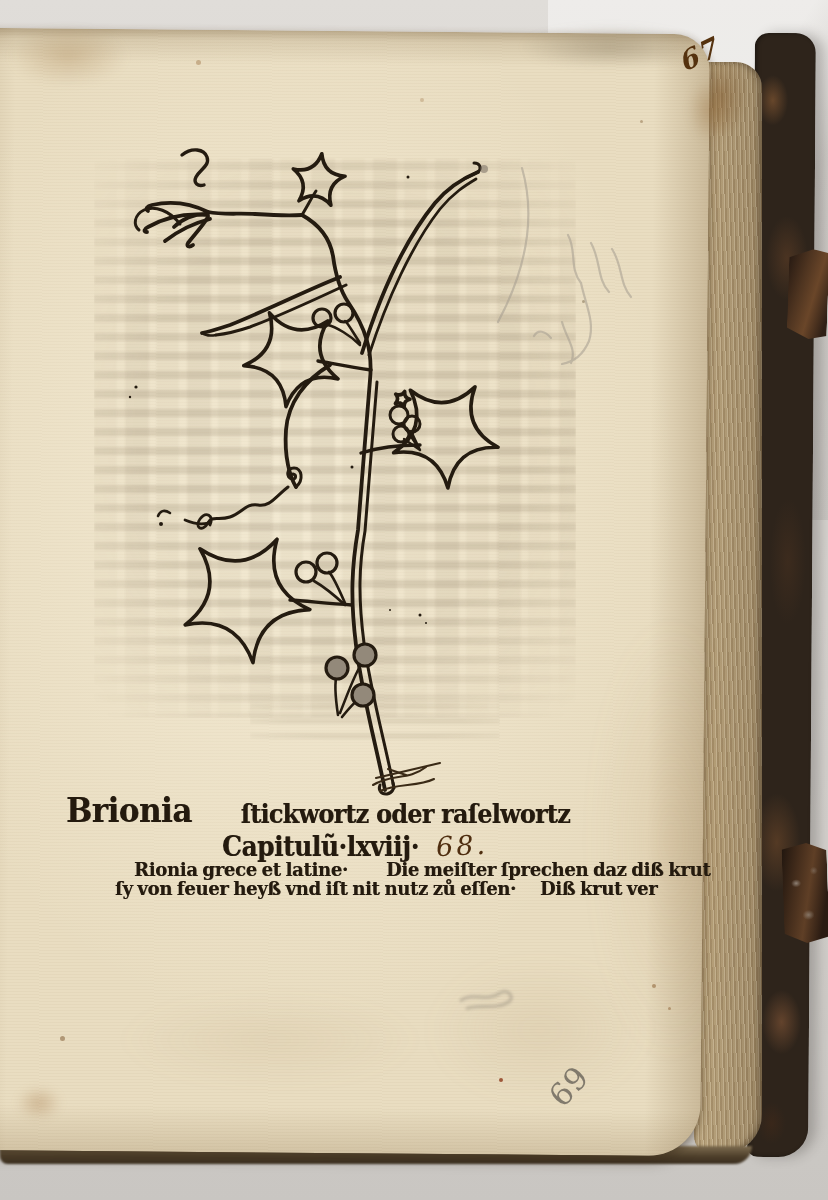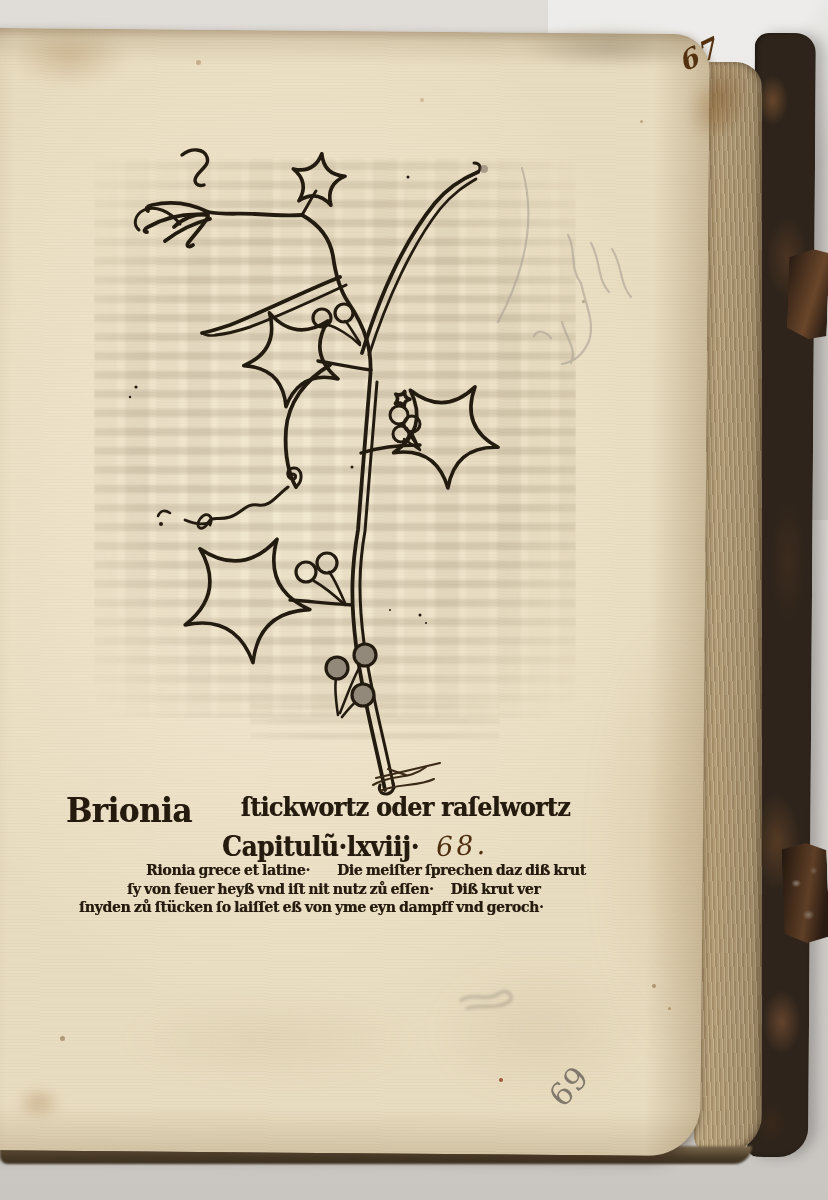--- a/index.html
+++ b/index.html
@@ -69,28 +69,28 @@
     mask-image:radial-gradient(70% 80% at 50% 50%,#000 50%,transparent 100%);}
   
   .folio-ink{position:absolute;left:680px;top:38px;font-style:italic;font-weight:700;
     font-size:27px;color:#55320f;transform:rotate(-26deg) skewX(-6deg);letter-spacing:2px;}
   .folio-pencil{position:absolute;left:548px;top:1068px;font-size:31px;
     color:rgba(110,104,94,.85);transform:rotate(-47deg);letter-spacing:1px;}
   
   .blackletter{font-family:"DejaVu Serif",serif;font-weight:700;color:#241a0e;
     text-shadow:.4px 0 0 rgba(36,26,14,.65);}
   .heading-row{position:absolute;left:60px;top:792px;width:514px;display:flex;
-    justify-content:space-between;align-items:flex-start;}
+    justify-content:space-between;align-items:flex-end;}
   .plant-name{font-size:31px;letter-spacing:-.5px;transform:scaleY(1.08);padding-left:6px;}
   .common-names{font-size:24px;letter-spacing:-.8px;transform:scaleY(1.1);padding-right:4px;}
   .chapter-row{position:absolute;left:222px;top:830px;}
   .chapter{display:inline-block;font-size:25px;letter-spacing:-.5px;transform:scaleY(1.08);}
   .chapter-hand{display:inline-block;font-style:italic;font-weight:400;font-size:27px;
     color:#4f2e10;margin-left:12px;transform:rotate(-3deg);letter-spacing:3px;}
-  .paragraph{position:absolute;left:76px;top:861px;width:520px;font-size:14px;
+  .paragraph{position:absolute;left:64px;top:861px;width:520px;font-size:18px;
     line-height:18.6px;letter-spacing:-.3px;word-spacing:-1.2px;}
   .paragraph .line{white-space:pre;}
   .l1{padding-left:70px}.l2{padding-left:51px}.l3{padding-left:73px}
   .l4{padding-left:2px}.l5{padding-left:3px}
   
   .woodcut{position:absolute;left:90px;top:135px;}
   .pencil-sketch{position:absolute;left:450px;top:150px;opacity:.55;filter:blur(.4px);}
   .pencil-smudge{position:absolute;left:452px;top:983px;opacity:.45;filter:blur(1.4px);}
   .stain{position:absolute;border-radius:50%;}
   .s1{left:8px;top:26px;width:120px;height:60px;background:radial-gradient(closest-side,rgba(150,108,55,.28),transparent);filter:blur(4px);}
@@ -241,18 +241,17 @@
       <span class="common-names">ſtickwortz oder raſelwortz</span>
     </div>
     <div class="chapter-row">
       <span class="chapter blackletter">Capitulũ·lxviij·</span>
       <span class="chapter-hand">68.</span>
     </div>
 
     <div class="paragraph blackletter">
       <div class="line l1">Rionia grece et latine·        Die meiſter ſprechen daz diß krut</div>
       <div class="line l2">ſy von feuer heyß vnd iſt nit nutz zů eſſen·     Diß krut ver</div>
-      <div class="line l5">ſnyden zů ſtücken ſo laiſſet eß von yme eyn dampff vnd geroch·</div>
     </div>
 
     <div class="folio-pencil">69</div>
   </div>
 </div>
 
 </body></html>

